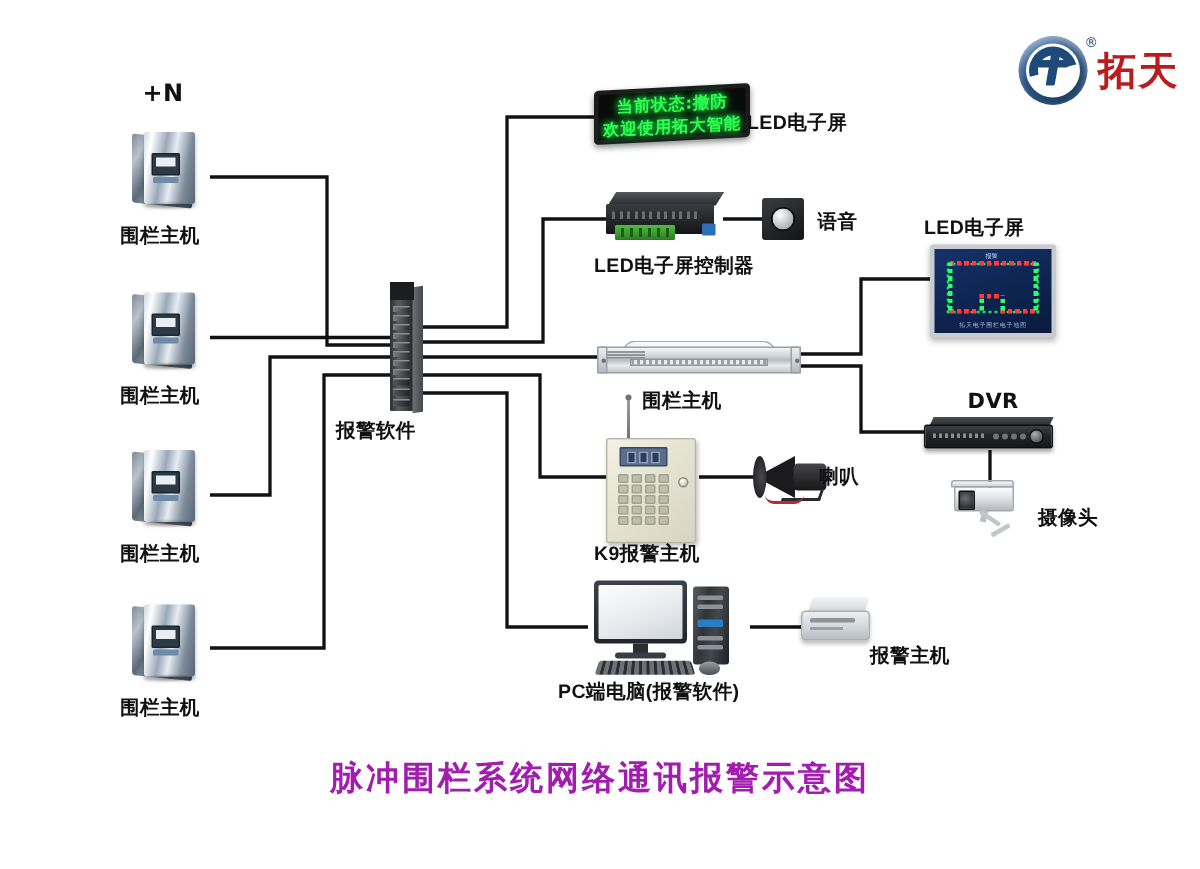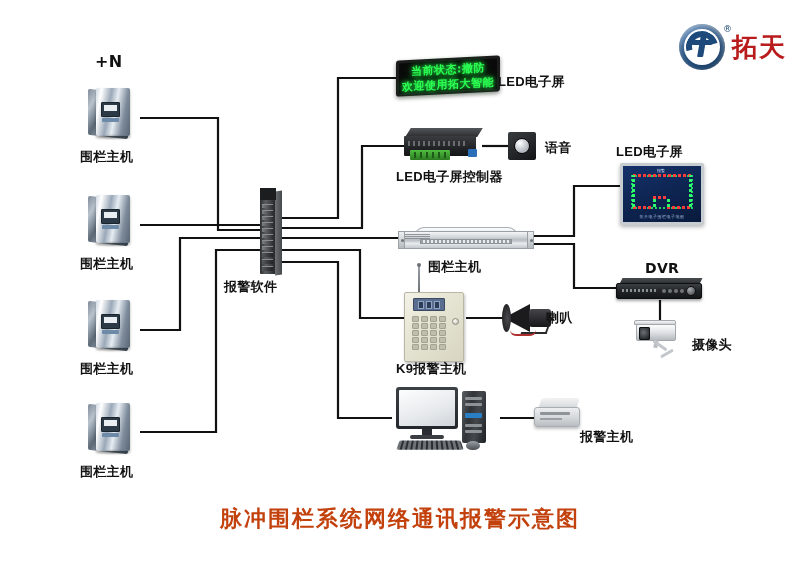--- a/index.html
+++ b/index.html
@@ -414,21 +414,21 @@
   }
   .cam-arm::after{
     content:""; position:absolute; left:8px; top:8px; width:14px; height:3px;
     background:#c3c7cb; transform:rotate(-30deg); border-radius:1px;
   }
 
   
   #title {
     position:absolute; left:0; right:0; top:504px;
     text-align:center;
-    color:#c2410c;
+    color:#a21caf;
     font-size:22px;
     font-weight:800;
     letter-spacing:2px;
   }
 </style>
 </head>
 <body>
 
 <div id="canvas">
 
@@ -654,20 +654,21 @@
         <i style="top:6px"></i>
           <i style="top:12px"></i>
           <i class="b" style="top:22px"></i>
         <i style="top:33px"></i>
           <i style="top:39px"></i>
       </div>
       <div class="pc-kb"></div>
       <div class="pc-mouse"></div>
     </div>
   </div>
+  <div class="lbl cn" style="left:372px; top:452px;">PC端电脑(报警软件)</div>
 
   <div class="node" style="left:534px; top:398px;">
     <div class="printer">
       <div class="pr-top"></div>
       <div class="pr-body"></div>
       <div class="pr-slot"></div>
       <div class="pr-slot2"></div>
     </div>
   </div>
   <div class="lbl cn" style="left:580px; top:428px;">报警主机</div>

